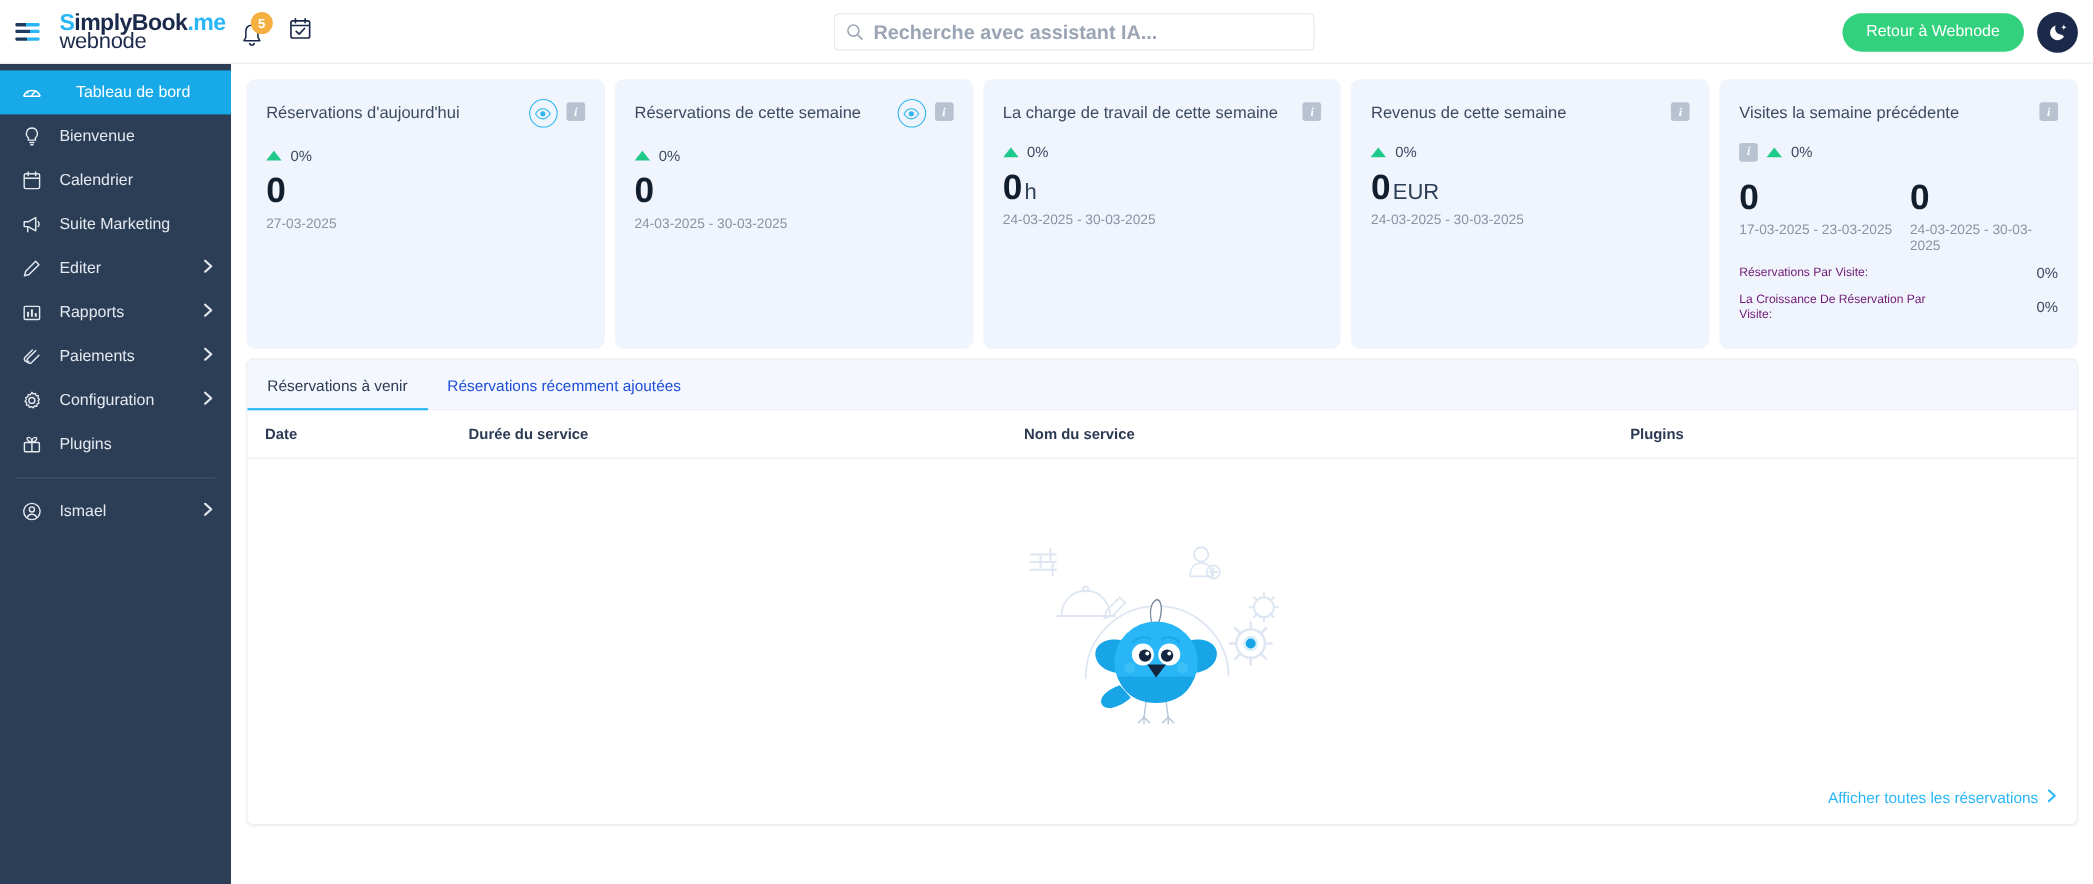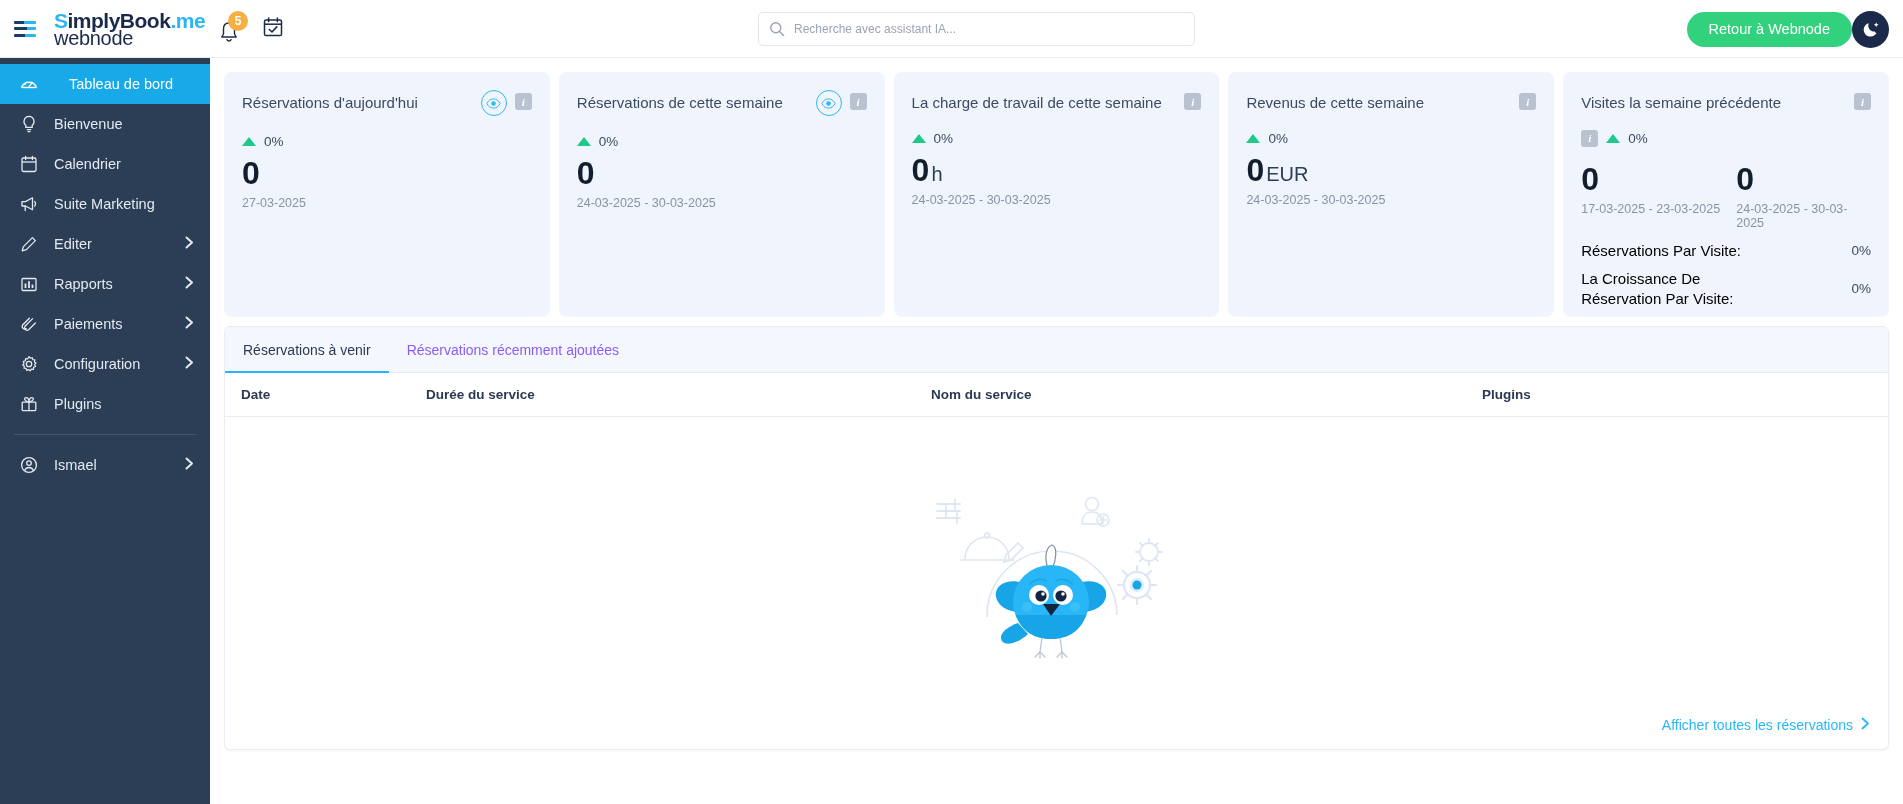--- a/index.html
+++ b/index.html
@@ -53,28 +53,28 @@
     width: 437px; height: 34px;
   }
   .search-box {
     width: 100%; height: 100%;
     border: 1px solid #e2e6ee; border-radius: 5px;
     display: flex; align-items: center; padding-left: 10px;
     background: #fff;
   }
   .search-box input {
     border: none; outline: none; flex: 1; height: 100%;
-    font-size: 12px; color: #1d4ed8; padding-left: 9px;
-    font-family: "Liberation Sans", sans-serif; background: transparent;
+    font-size: 18px; color: #1d4ed8; padding-left: 9px;
+    font-family: "Liberation Sans", sans-serif; background: transparent; font-weight: bold;
   }
   .search-box input::placeholder { color: #9aa4b5; }
 
   .topbar-right {
     position: absolute; right: 14px; top: 0; height: 58px;
-    display: flex; align-items: center; 
+    display: flex; align-items: center; gap: 12px;
   }
   .btn-webnode {
     background: #32d17e; color: #fff; border: none;
     border-radius: 18px; height: 35px; padding: 0 22px;
     font-size: 14.5px; cursor: pointer;
     font-family: "Liberation Sans", sans-serif;
   }
   .theme-toggle {
     width: 37px; height: 37px; border-radius: 50%;
     background: #1b2a4a; display: flex; align-items:center; justify-content:center;
@@ -145,40 +145,40 @@
     margin-top: 8px; line-height: 1; display:flex; align-items: baseline;
   }
   .big-unit { font-size: 20px; font-weight: normal; color: #2c3e56; margin-left: 2px; }
   .card-date { font-size: 12.5px; color: #8a93a3; margin-top: 7px; }
 
   
   .visits-dual { display:flex; margin-top: 8px; }
   .visits-col { }
   .visits-col:first-child { width: 160px; }
   .visits-kpi { display:flex; align-items:center; justify-content: space-between; margin-top: 6px; }
-  .visits-kpi-label { font-size: 15px; color: #000000; max-width: 200px; line-height: 1.3; }
+  .visits-kpi-label { font-size: 11px; color: #701a75; max-width: 200px; line-height: 1.3; }
   .visits-kpi-val { font-size: 13.5px; color: #3c4a60; }
 
   
   .panel {
     margin-top: 9px;
     background: #ffffff;
     border: 1px solid #e9edf3;
     border-radius: 6px;
     height: 424px;
     position: relative;
     box-shadow: 0 1px 2px rgba(20,40,80,0.05);
   }
   .tabs {
     display: flex; height: 46px; background: #f4f7fd;
     border-bottom: 1px solid #e4eaf3; border-radius: 6px 6px 0 0;
   }
   .tab {
     display:flex; align-items:center; padding: 0 18px;
-    font-size: 14px; color: #8b5cf6; cursor: pointer; position: relative;
+    font-size: 14px; color: #1d4ed8; cursor: pointer; position: relative;
   }
   .tab.active { color: #2b3a52; }
   .tab.active::after {
     content:''; position:absolute; left:0; right:0; bottom:-1px;
     height: 2px; background: #29b6f6;
   }
   .thead {
     display: flex; height: 44px; align-items: center;
     border-bottom: 1px solid #e9edf3; padding: 0 16px;
     font-size: 13.5px; font-weight: bold; color: #2b3a52;

